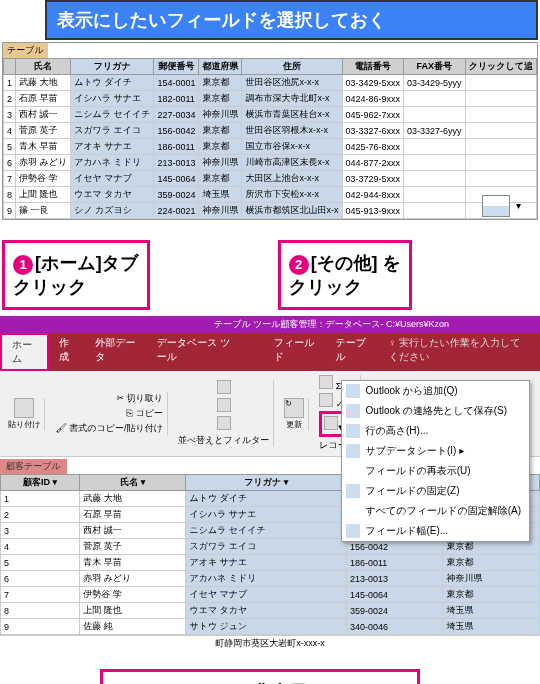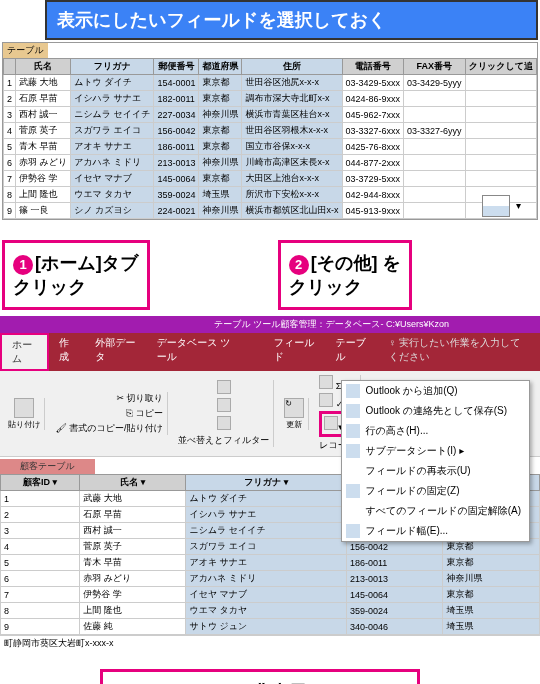--- a/index.html
+++ b/index.html
@@ -26,21 +26,21 @@
 .rb-group{display:flex;flex-direction:column;align-items:center;gap:2px;padding:0 4px;border-right:1px solid #ccc}
 .rb-btn{display:flex;flex-direction:column;align-items:center;font-size:8px;gap:1px}
 .rb-icon{width:20px;height:20px;background:#ddd;border:1px solid #aaa}
 .rb-icon-sm{width:14px;height:14px;background:#ddd;border:1px solid #aaa;display:inline-block}
 .more-btn{border:3px solid #e6007e;padding:2px}
 .ctx-menu{position:absolute;right:10px;top:380px;background:#fff;border:1px solid #999;box-shadow:2px 2px 4px rgba(0,0,0,0.3);font-size:10px;min-width:170px;z-index:10}
 .ctx-menu .mi{padding:3px 8px 3px 24px;position:relative}
 .ctx-menu .mi.hl{background:#fde9a8;border:2px solid #e6007e}
 .ctx-menu .mi .ic{position:absolute;left:4px;top:3px;width:14px;height:14px}
 .callout-mid{border:3px solid #e6007e;background:#fff;padding:8px 12px;font-size:18px;font-weight:bold;display:inline-block;margin:18px 0 8px 100px}
-.ds-tab{background:#e8c890;color:#333;font-size:9px;padding:1px 20px;display:inline-block;margin-top:2px}
+.ds-tab{background:#e8c890;color:#333;font-size:9px;padding:1px 6px;display:inline-block;margin-top:2px}
 .icon-grid{width:28px;height:22px;border:1px solid #888;background:linear-gradient(#fff 50%,#cde 50%);position:absolute;right:30px;top:195px}
 .icon-grid:after{content:'▾';position:absolute;right:-12px;top:4px;font-size:10px}
 .font-group{display:flex;flex-direction:column;gap:1px;font-size:8px;border-left:1px solid #ccc;padding-left:4px}
 .font-row{display:flex;gap:2px;align-items:center}
 .font-box{border:1px solid #aaa;padding:0 2px;background:#fff}
 .search-box{display:flex;align-items:center;gap:2px}
 </style>
 </head>
 <body>
 
@@ -323,21 +323,21 @@
           </tr>
           <tr>
             <td>9</td>
             <td>佐藤 純</td>
             <td class="hl">サトウ ジュン</td>
             <td class="hl">340-0046</td>
             <td class="hl">埼玉県</td>
           </tr>
         </tbody>
    </table>
-   <div style="text-align:left;font-size:9px;padding:1px 4px;border-top:1px solid #ccc">町静岡市葵区大岩町x-xxx-x</div>
+   <div style="text-align:center;font-size:9px;padding:1px 4px;border-top:1px solid #ccc">町静岡市葵区大岩町x-xxx-x</div>
   </div>
 </div>
 
 
 <div class="ctx-menu" id="ctxm">
     <div class="mi"><span class="ic" style="background: rgb(204, 221, 238);"></span>Outlook から追加(Q)</div>
     <div class="mi"><span class="ic" style="background: rgb(204, 221, 238);"></span>Outlook の連絡先として保存(S)</div>
     <div class="mi"><span class="ic" style="background: rgb(204, 221, 238);"></span>行の高さ(H)...</div>
     <div class="mi"><span class="ic" style="background: rgb(204, 221, 238);"></span>サブデータシート(I)  ▸</div>
     <div class="mi">フィールドの再表示(U)</div>

